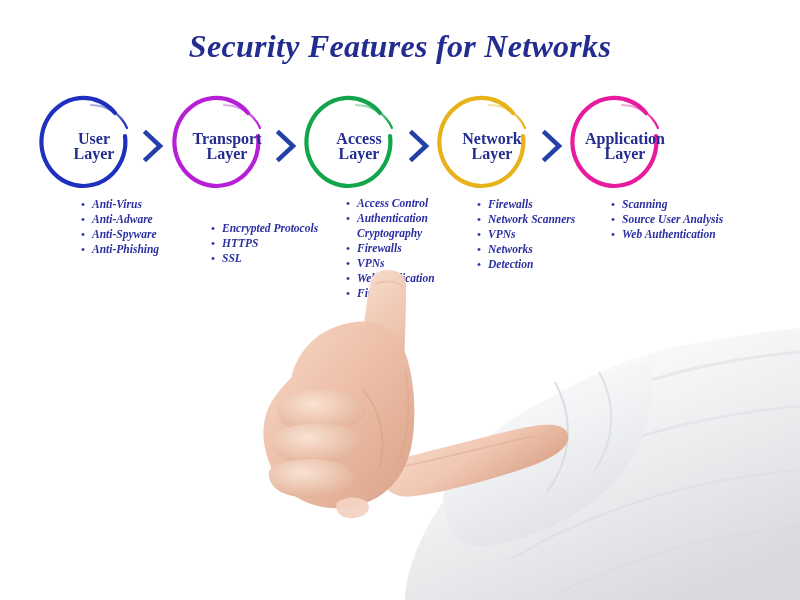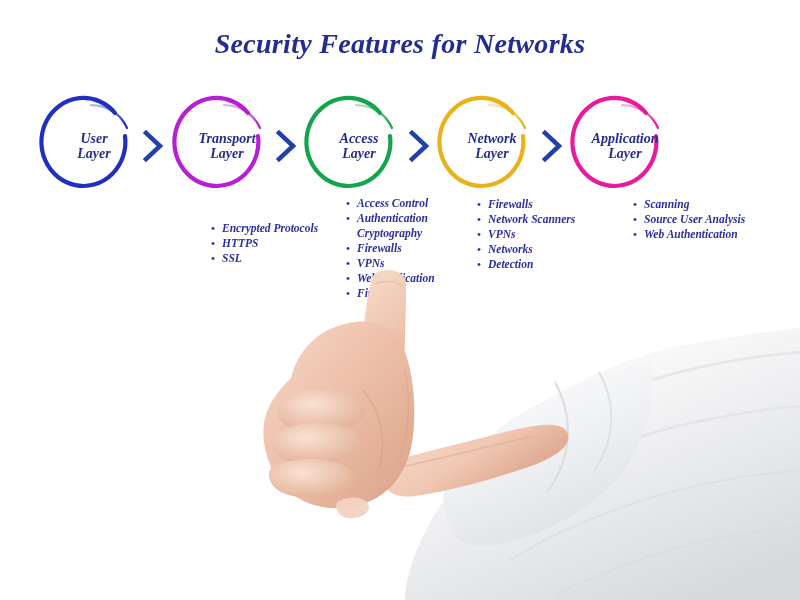--- a/index.html
+++ b/index.html
@@ -13,36 +13,36 @@
   #stage{position:relative;width:800px;height:600px;overflow:hidden;background:#fff;}
 
   
   .title{
     position:absolute;
     left:0;top:28px;width:800px;
     text-align:center;
     font-family:"Liberation Serif", serif;
     font-style:italic;
     font-weight:700;
-    font-size:28px;
+    font-size:32px;
     letter-spacing:0.3px;
     color:#232d8f;
     white-space:nowrap;
   }
 
   
   .chain{position:absolute;left:0;top:100px;width:800px;height:95px;}
   .node{position:absolute;top:0;width:98px;height:92px;}
   .node svg{position:absolute;left:0;top:0;width:98px;height:92px;overflow:visible;}
   .node .label{
     position:absolute;left:0;top:0;width:98px;height:92px;
     display:flex;flex-direction:column;align-items:center;justify-content:center;
     font-family:"Liberation Serif", serif;
-    font-style:italic;font-weight:700;
-    font-size:14px;line-height:15px;
+    font-weight:700;
+    font-size:16px;line-height:15px;
     color:#232d8f;
     text-align:center;
     pointer-events:none;
   }
   .node .label span{display:block;white-space:nowrap;}
 
   .chev{position:absolute;top:28px;width:26px;height:36px;}
   .chev svg{width:26px;height:36px;display:block;}
 
   
@@ -172,20 +172,26 @@
           <path d="M6,5 L20,18 L6,31" fill="none" stroke="#2340a8" stroke-width="4.5" stroke-linecap="square" stroke-linejoin="miter"></path>
         </svg>
       </div>
       <div class="chev" style="left: 539px;">
         <svg viewBox="0 0 26 36">
           <path d="M6,5 L20,18 L6,31" fill="none" stroke="#2340a8" stroke-width="4.5" stroke-linecap="square" stroke-linejoin="miter"></path>
         </svg>
       </div>
     </div>
 
+  <div class="list" id="list-0" style="left:80px;top:197px;">
+      <div class="li">Anti-Virus</div>
+      <div class="li">Anti-Adware</div>
+      <div class="li">Anti-Spyware</div>
+      <div class="li">Anti-Phishing</div>
+    </div>
   <div class="list" id="list-1" style="left:210px;top:197px;margin-top:24px;">
       <div class="li">Encrypted Protocols</div>
       <div class="li">HTTPS</div>
       <div class="li">SSL</div>
     </div>
   <div class="list" id="list-2" style="left:345px;top:196px;">
       <div class="li">Access Control</div>
       <div class="li">Authentication</div>
       <div class="li cont">Cryptography</div>
       <div class="li">Firewalls</div>
@@ -193,21 +199,21 @@
       <div class="li">Web Application</div>
       <div class="li">Firewalls</div>
     </div>
   <div class="list" id="list-3" style="left:476px;top:197px;">
       <div class="li">Firewalls</div>
       <div class="li">Network Scanners</div>
       <div class="li">VPNs</div>
       <div class="li">Networks</div>
       <div class="li">Detection</div>
     </div>
-  <div class="list" id="list-4" style="left:632px;top:197px;font-style:italic;">
+  <div class="list" id="list-4" style="left:610px;top:197px;font-style:italic;">
       <div class="li">Scanning</div>
       <div class="li">Source User Analysis</div>
       <div class="li">Web Authentication</div>
     </div>
 
   <div class="hand">
     <svg viewBox="0 0 545 330" xmlns="http://www.w3.org/2000/svg">
       <defs>
         <linearGradient id="skinA" x1="0" y1="0" x2="1" y2="1">
           <stop offset="0%" stop-color="#f6d8c7"></stop>

